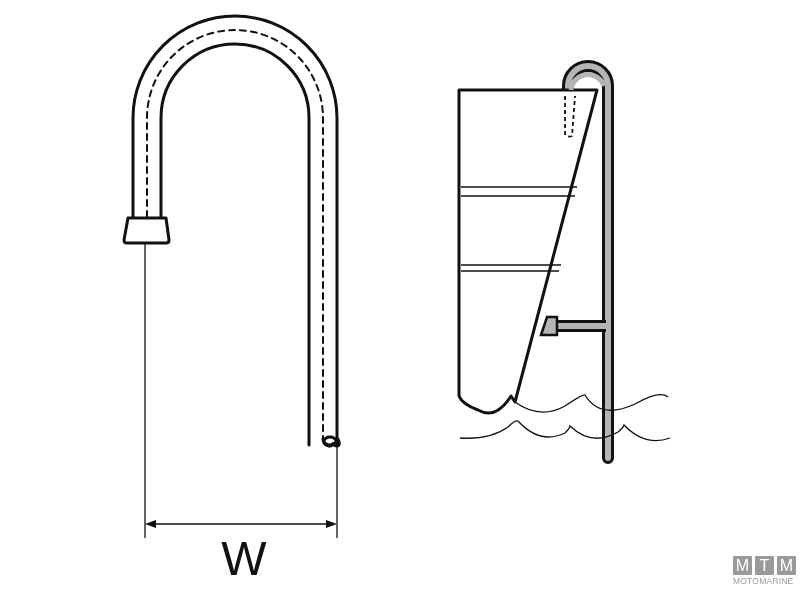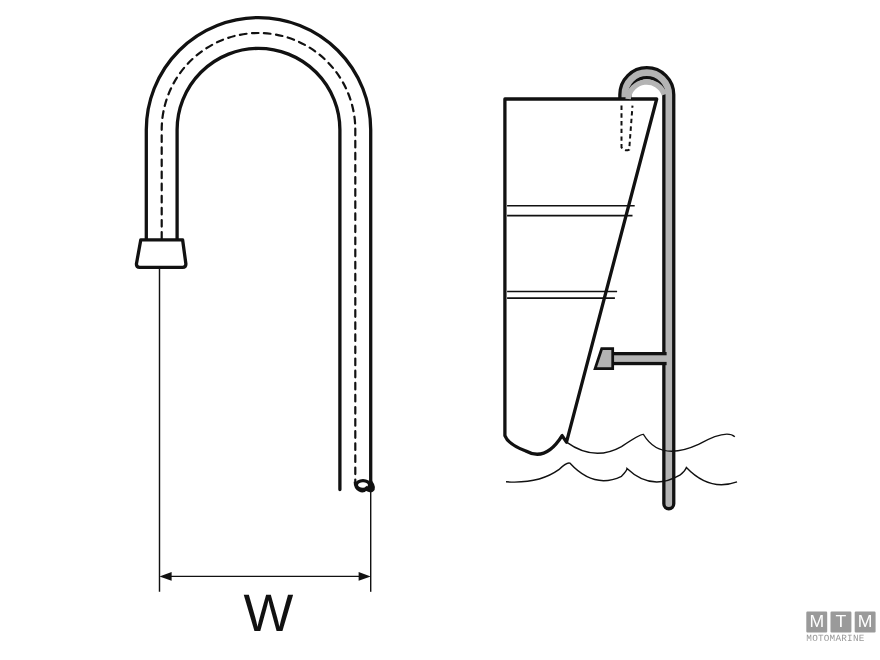--- a/index.html
+++ b/index.html
@@ -2,21 +2,21 @@
 <html><head>
   <meta charset="utf-8">
   <style>
     html, body { margin: 0; padding: 0; background: #ffffff; }
     body { width: 800px; height: 600px; position: relative; overflow: hidden; font-family: "Liberation Sans", sans-serif; }
     svg { position: absolute; left: 0; top: 0; }
     .dim-label { position: absolute; left: 218px; top: 535px; width: 52px; text-align: center; font-size: 48px; color: #111111; font-family: "Liberation Sans", sans-serif; line-height: 1; }
     .logo { position: absolute; left: 733px; top: 556px; width: 66px; }
     .logo-letters { display: flex; gap: 3px; }
     .logo-box { width: 19px; height: 19px; background: #9a9a9a; color: #ffffff; font-size: 16px; font-family: "Liberation Sans", sans-serif; text-align: center; line-height: 19px; border-radius: 1px; }
-    .logo-sub { font-size: 8.5px; color: #9a9a9a; font-family: Liberation Mono, monospace; letter-spacing: 0.2px; margin-top: 1px; }
+    .logo-sub { font-size: 8.5px; color: #9a9a9a; font-family: Liberation Sans, sans-serif; letter-spacing: 0.2px; margin-top: 1px; }
   </style>
 </head>
 <body>
 
 <svg width="800" height="600" viewBox="0 0 800 600">
 
   <g fill="none" stroke="#111111" stroke-linecap="round">
 
     <path d="M133,217 L133,118 A102,102 0 0 1 337,118 L337,445" stroke-width="3"></path>
 

